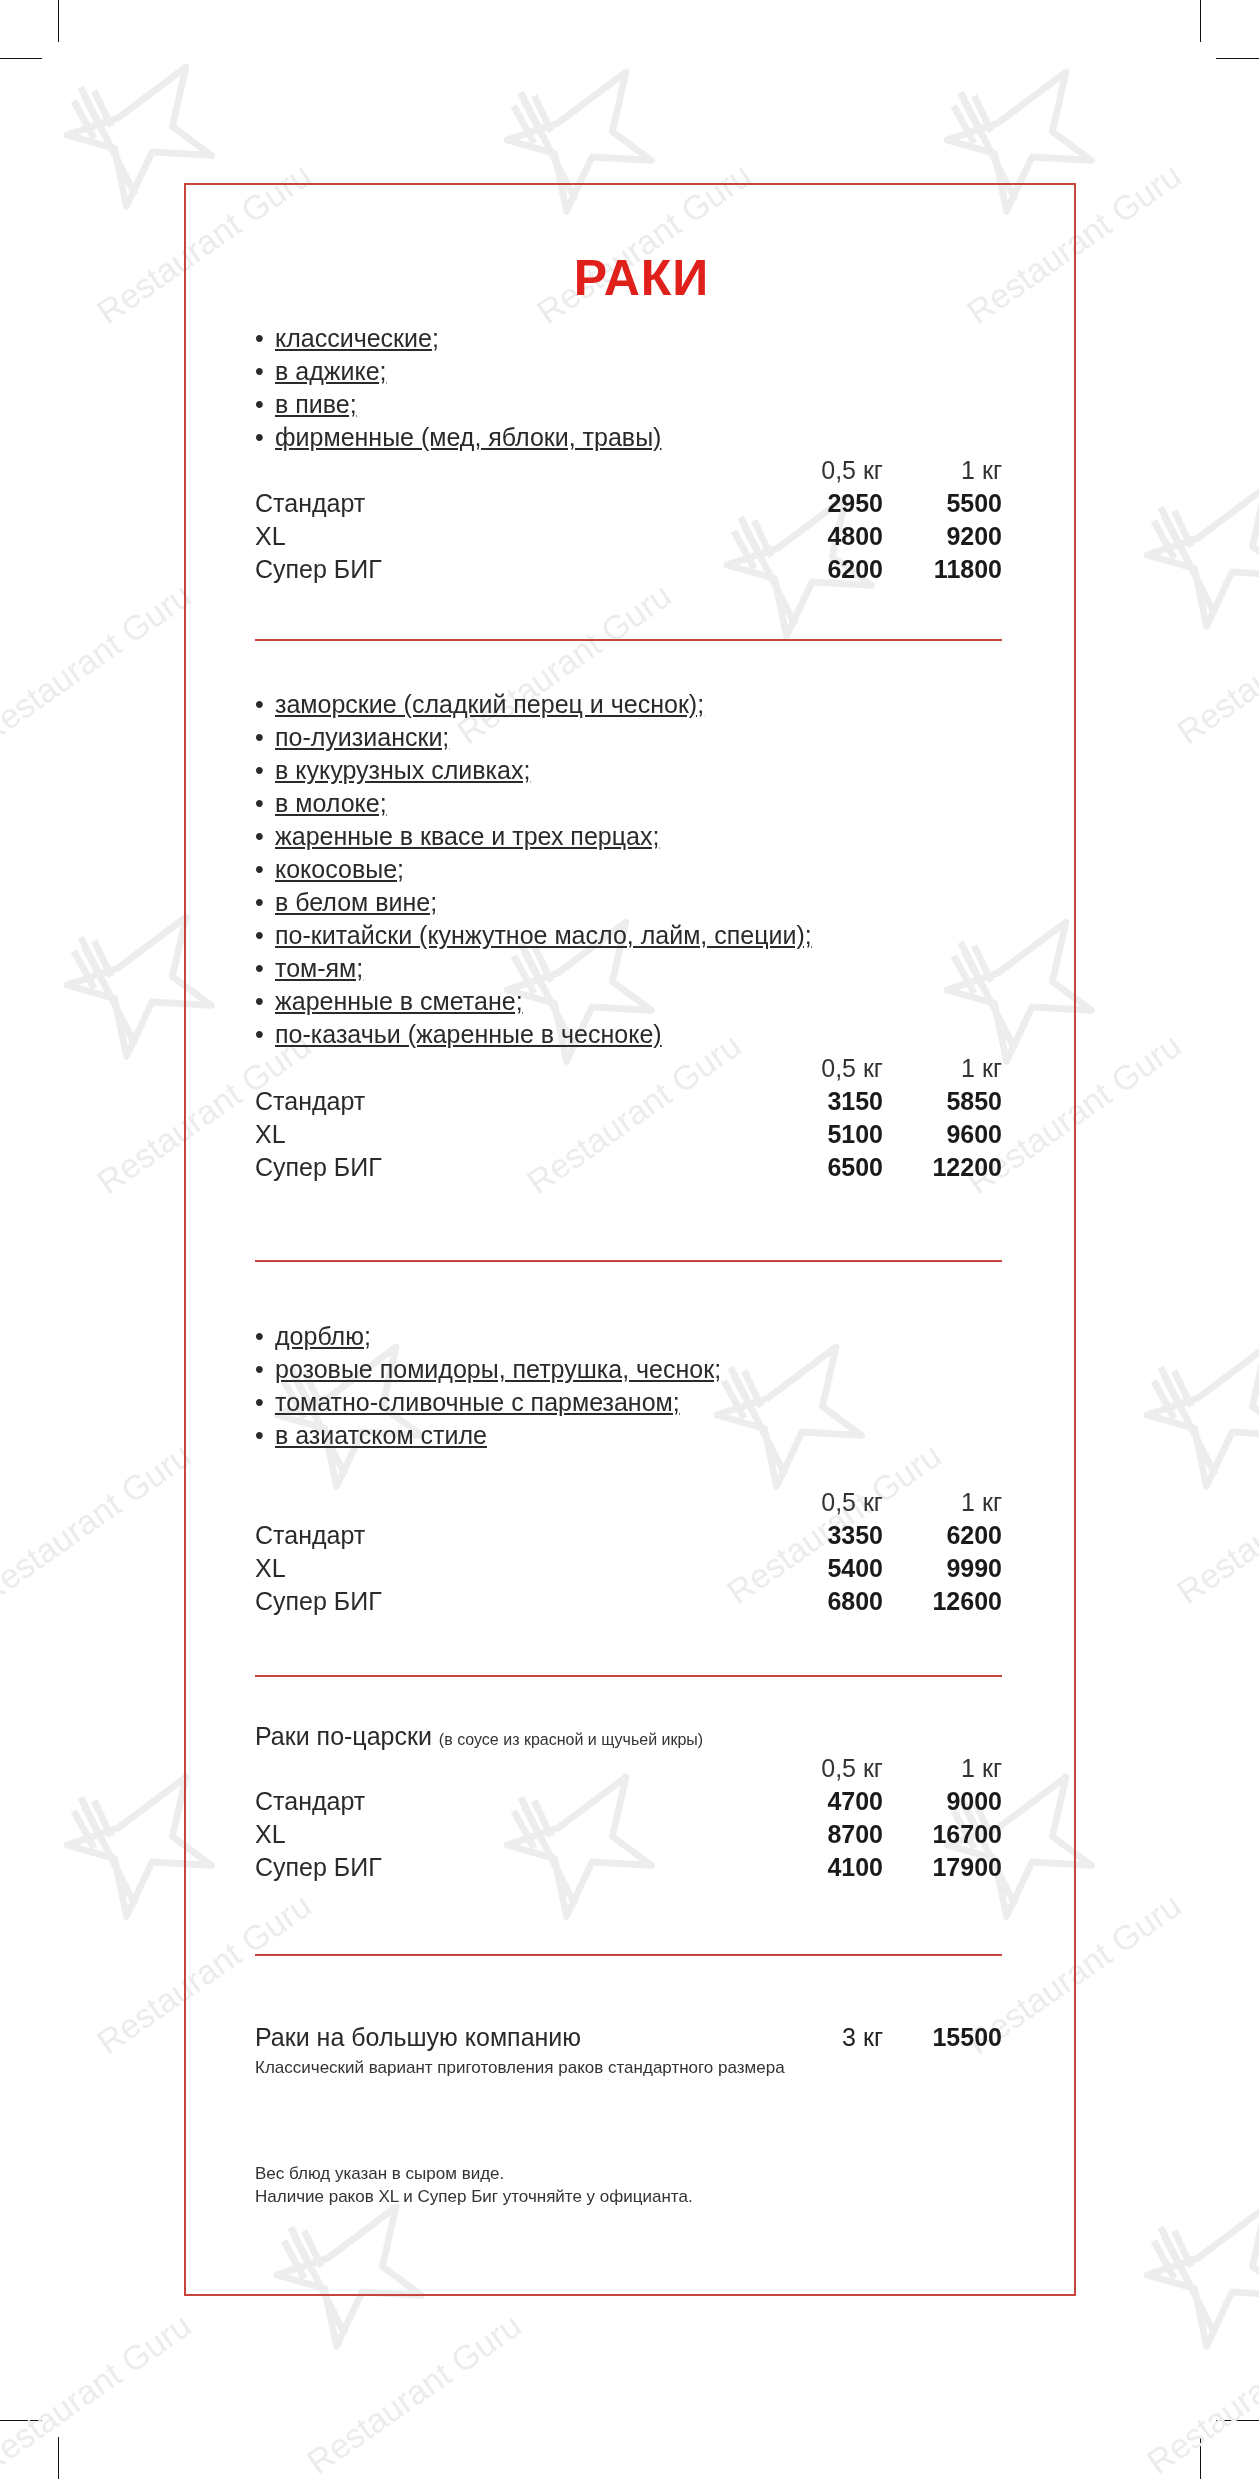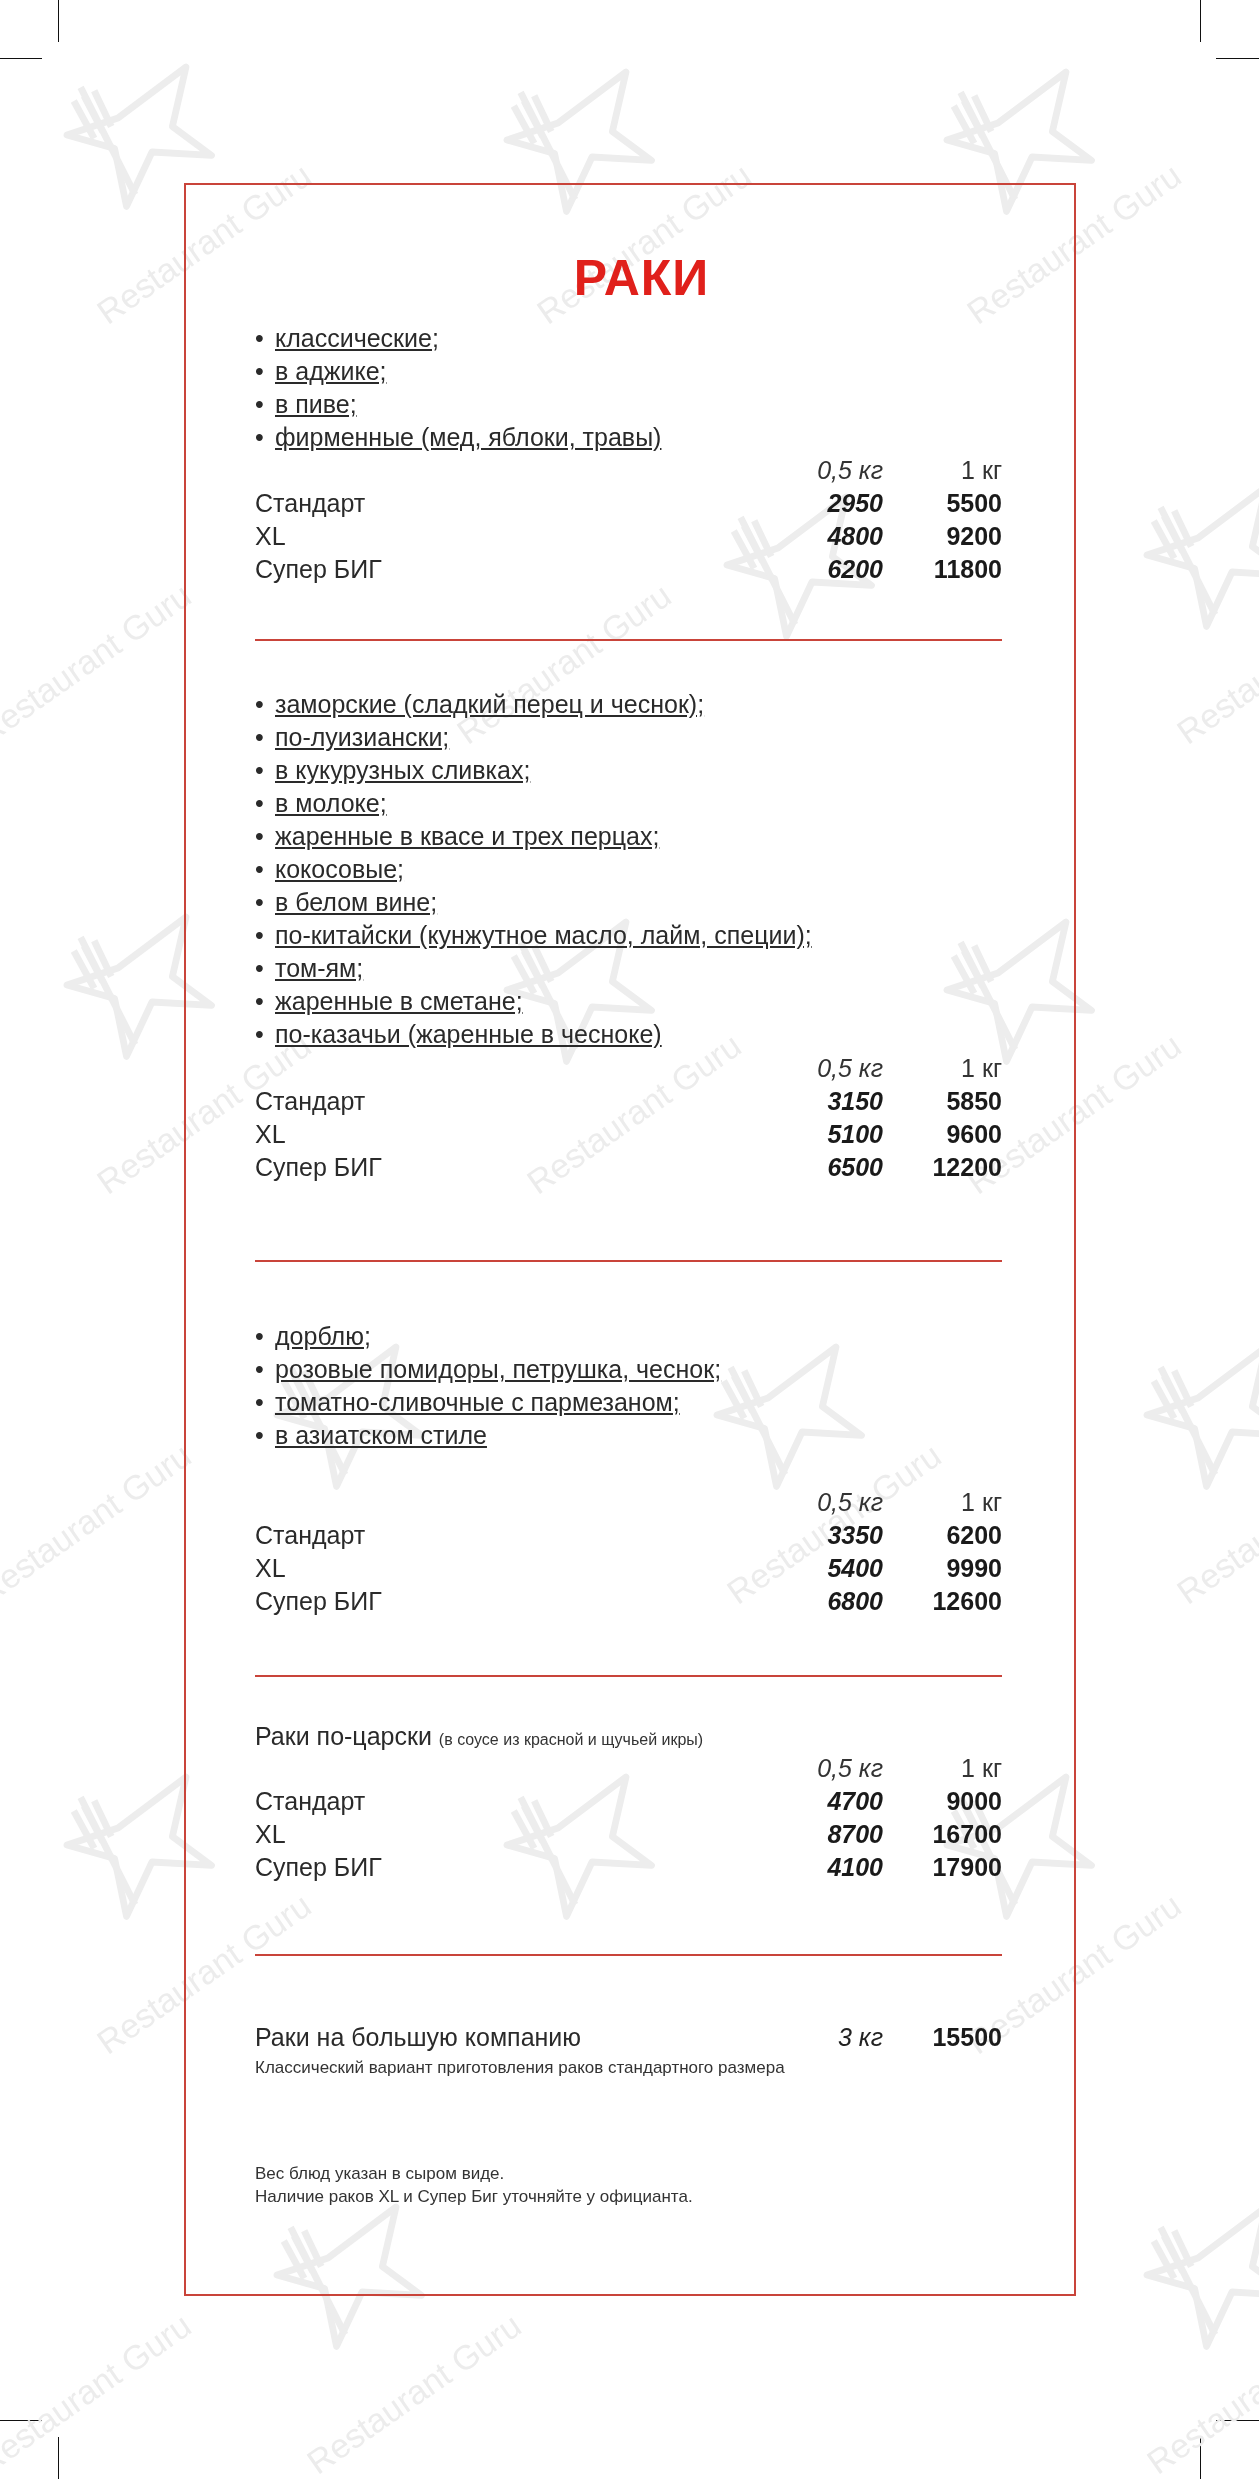--- a/index.html
+++ b/index.html
@@ -30,21 +30,21 @@
     position: absolute; left: 255px; width: 747px; font-size: 25px;
     line-height: 33px; white-space: nowrap; font-weight: 300;
     color: #2a2a2a;
   }
   .bullet-list { position: absolute; left: 255px; margin: 0; padding: 0; list-style: none; }
   .bullet-list li { font-size: 25px; line-height: 33px; white-space: nowrap; color: #2a2a2a; text-decoration: underline; }
   .bullet-list li .dot { display: inline-block; width: 20px; }
   .price-table { position: absolute; left: 255px; width: 747px; }
   .pt-row { position: relative; height: 33px; line-height: 33px; font-size: 25px; }
   .pt-label { position: absolute; left: 0; color: #2a2a2a; }
-  .pt-c1 { position: absolute; right: 119px; text-align: center; font-style: italic; }
+  .pt-c1 { position: absolute; right: 119px; text-align: center; }
   .pt-c2 { position: absolute; right: 0; text-align: right; }
   .pt-head .pt-c1, .pt-head .pt-c2 { color: #333; font-weight: normal; }
   .pt-val { font-weight: bold; color: #1a1a1a; }
   .divider { position: absolute; left: 255px; width: 747px; height: 2px; background: #c9443a; }
   .small { font-size: 16px; color: #333; }
   .tiny { font-size: 17px; color: #333; }
 </style>
 </head>
 <body>
 

